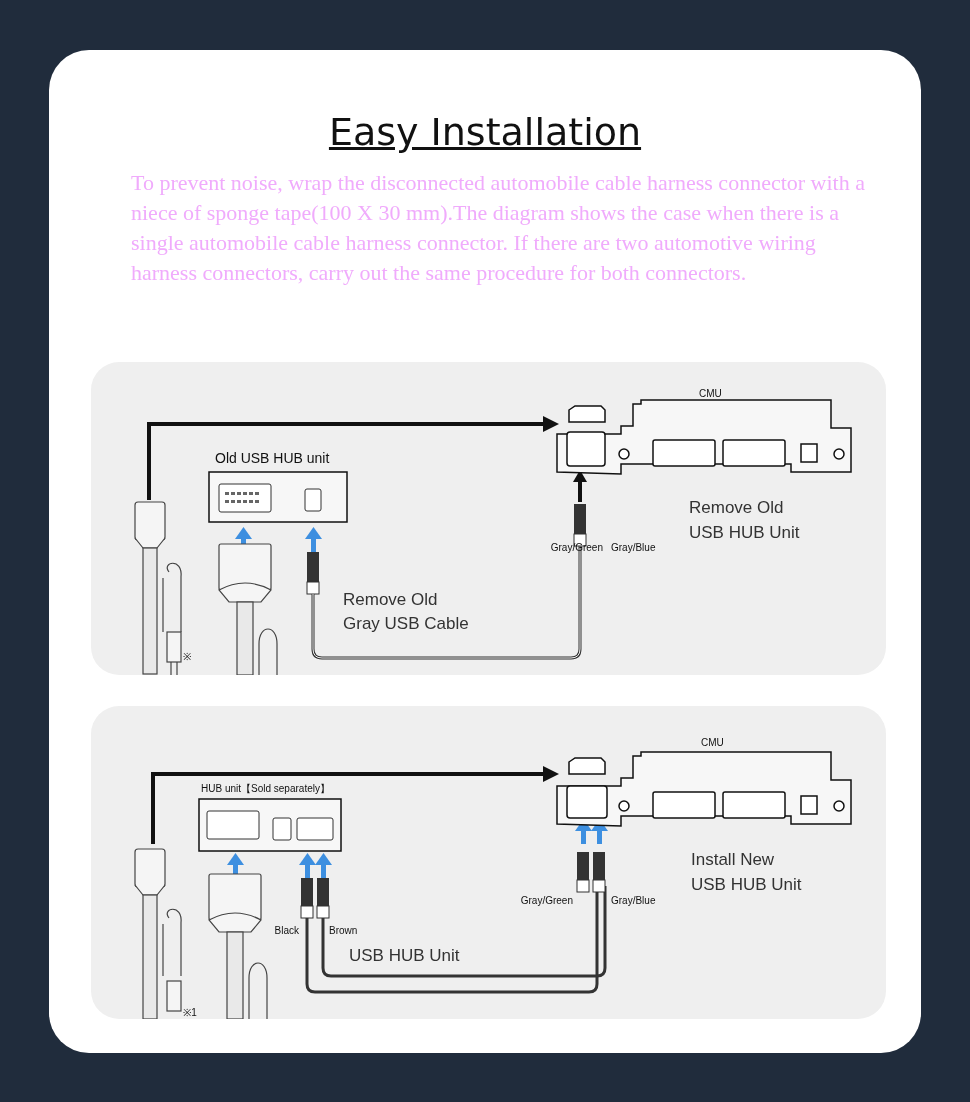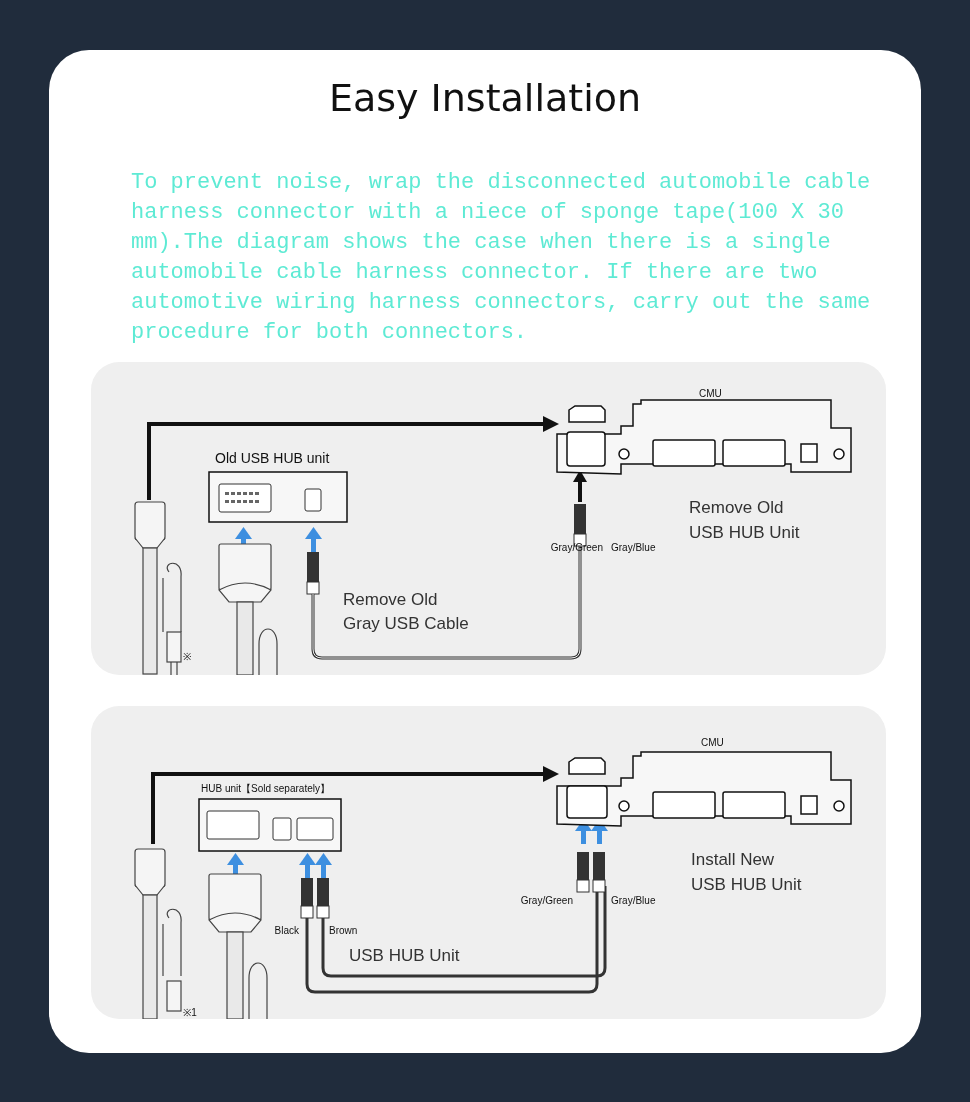--- a/index.html
+++ b/index.html
@@ -8,28 +8,28 @@
     background: #202c3c;
     font-family: "Liberation Sans", "DejaVu Sans", sans-serif;
     position: relative; overflow: hidden;
   }
   .card {
     position: absolute; left: 49px; top: 50px;
     width: 872px; height: 1003px;
     background: #ffffff; border-radius: 40px;
   }
   .title {
-    position: absolute; left: 0; right: 0; top: 76px;
+    position: absolute; left: 0; right: 0; top: 110px;
     text-align: center; font-size: 38px; color: #111;
-    font-family: "DejaVu Sans", sans-serif; letter-spacing: 0px;
+    font-family: "DejaVu Sans", sans-serif; letter-spacing: 0px; text-decoration: underline;
   }
   .desc {
     position: absolute; left: 131px; top: 168px; width: 740px;
-    font-size: 22px; line-height: 30px; color: #5eead4;
-    font-family: Liberation Mono, monospace;
+    font-size: 22px; line-height: 30px; color: #f0abfc;
+    font-family: Liberation Serif, serif;
   }
   .panel {
     position: absolute; left: 91px; width: 795px;
     background: #efefef; border-radius: 28px; overflow: hidden;
   }
   .panel1 { top: 362px; height: 313px; }
   .panel2 { top: 706px; height: 313px; }
   svg text { font-family: "Liberation Sans", sans-serif; }
   .lbl-lg { font-size: 17px; fill: #333; }
   .lbl-md { font-size: 14px; fill: #111; }

